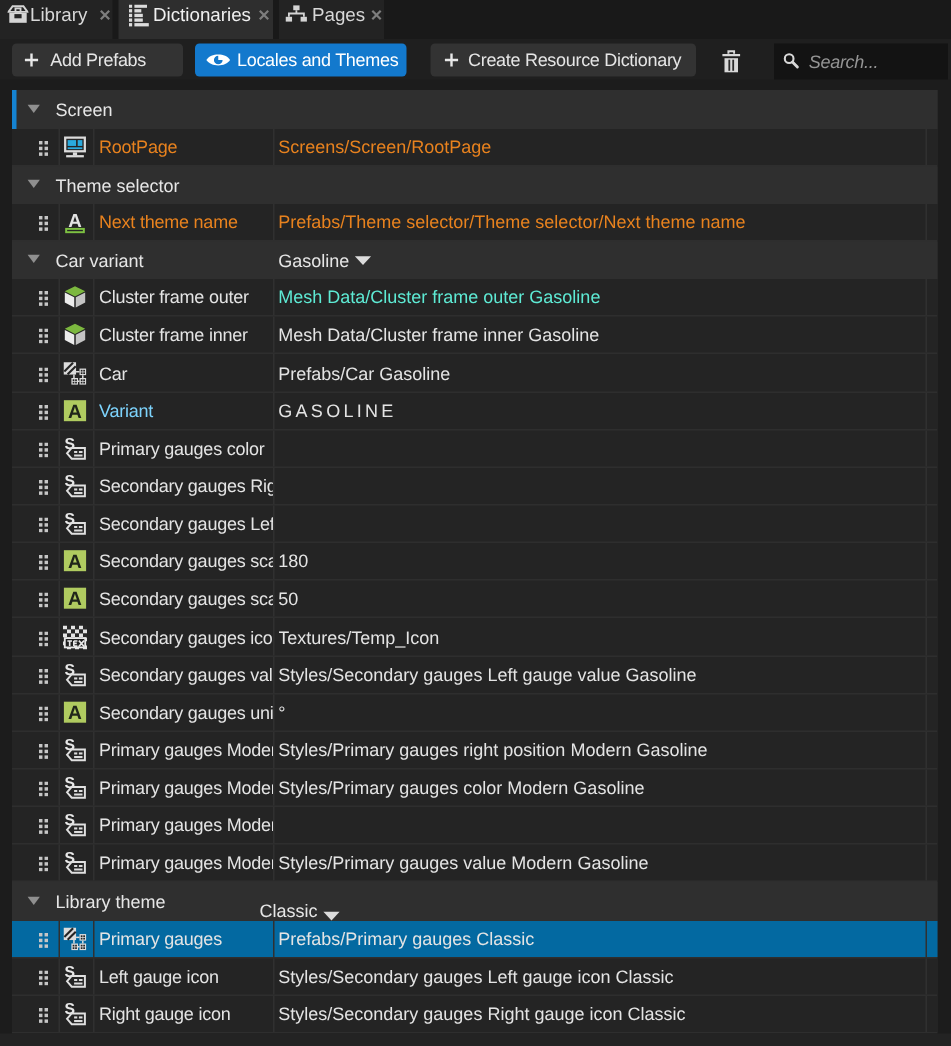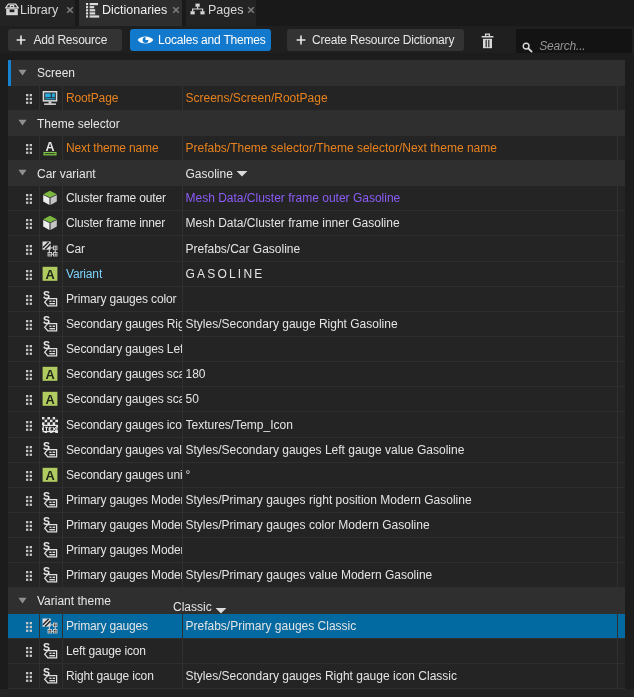--- a/index.html
+++ b/index.html
@@ -65,21 +65,21 @@
     </span>
 </div>
 
 <div style="position:absolute;left:0;top:26px;width:634px;height:27px;background:#1f1f1f"></div>
 <div class="btn" style="left:8px;width:113.5px;padding-left:8px">
   <span style="display:flex;margin-right:7.5px">
       <svg width="10" height="10" viewBox="0 0 10 10" style="">
         <path d="M5,0.6 V9.4 M0.6,5 H9.4" stroke="#e8e8e8" stroke-width="1.6"></path>
       </svg>
     </span>
-    <span>Add Resource</span>
+    <span>Add Prefabs</span>
 </div>
 <div class="btn" style="left:130px;width:141px;background:#1379cd;color:#fff;padding-left:7px">
   <span style="display:flex;margin-right:4px">
       <svg width="17" height="12" viewBox="0 0 17 12" style="">
         <path d="M0.6,6 C3.6,1.2 13.4,1.2 16.4,6 C13.4,10.8 3.6,10.8 0.6,6 Z" fill="#ffffff"></path>
         <path d="M8.5,6 L8.5,3.1 A2.9,2.9 0 1 0 11.4,6 Z" fill="#1379cd"></path>
       </svg>
     </span>
     <span>Locales and Themes</span>
 </div>
@@ -93,21 +93,21 @@
 </div>
 <div style="position:absolute;left:481px;top:33px;display:flex">
     <svg width="13" height="16" viewBox="0 0 13 16" style="">
       <path d="M4.6,2.9 V1.2 H8.4 V2.9" stroke="#d8d8d8" stroke-width="1.3" fill="none"></path>
       <rect x="0.6" y="3" width="11.8" height="1.5" fill="#d8d8d8"></rect>
       <rect x="2" y="5.8" width="9" height="9.4" fill="#d8d8d8"></rect>
       <rect x="4.6" y="6.8" width="1.2" height="7.4" fill="#2a2a2a"></rect>
       <rect x="7.2" y="6.8" width="1.2" height="7.4" fill="#2a2a2a"></rect>
     </svg>
   </div>
-<div style="position:absolute;left:515.5px;top:29px;width:116px;height:23.5px;background:#131313;display:flex;align-items:flex-end">
+<div style="position:absolute;left:515.5px;top:29px;width:116px;height:23.5px;background:#131313;display:flex;align-items:center">
   <span style="display:flex;margin-left:6.7px">
       <svg width="11" height="11" viewBox="0 0 11 11" style="">
         <circle cx="4.1" cy="4.1" r="2.9" stroke="#d8d8d8" stroke-width="1.4" fill="none"></circle>
         <path d="M6.3,6.3 L9.6,9.6" stroke="#d8d8d8" stroke-width="1.9" stroke-linecap="round"></path>
       </svg>
     </span>
   <span style="margin-left:6px;color:#949494;font-style:italic;font-size:12px;letter-spacing:-0.2px">Search...</span>
 </div>
 
 <div style="position:absolute;left:8px;top:60px;width:617px;height:629px;background:#2e2e2e"></div>
@@ -214,21 +214,21 @@
       </svg>
     </div>
     <div style="position:absolute;left:34px;top:4.0px;display:flex">
       <svg width="16" height="16" viewBox="0 0 16 16" style="">
         <polygon points="8,0.8 14.8,4.2 8,7.6 1.2,4.2" fill="#7cb83f"></polygon>
         <polygon points="1.2,5 7.5,8.1 7.5,15 1.2,11.6" fill="#ececec"></polygon>
         <polygon points="14.8,5 8.5,8.1 8.5,15 14.8,11.6" fill="#c4c4c4"></polygon>
       </svg>
     </div>
     <div style="position:absolute;left:58px;top:0;width:115.5px;height:100%;overflow:hidden;white-space:nowrap;display:flex;align-items:center;letter-spacing:-0.15px;color:#e4e4e4">Cluster frame outer</div>
-    <div style="position:absolute;left:177.5px;top:0;width:430px;height:100%;overflow:hidden;white-space:nowrap;display:flex;align-items:center;color:#8b5cf6">Mesh Data/Cluster frame outer Gasoline</div>
+    <div style="position:absolute;left:177.5px;top:0;width:430px;height:100%;overflow:hidden;white-space:nowrap;display:flex;align-items:center;color:#5eead4">Mesh Data/Cluster frame outer Gasoline</div>
   </div>
 <div style="position:absolute;left:8px;top:211px;width:617px;height:24px;background:#242424">
     <div class="vb" style="left:31px"></div>
     <div class="vb" style="left:53.5px"></div>
     <div class="vb" style="left:173.5px"></div>
     <div class="vb" style="left:608.5px"></div>
     <div style="position:absolute;left:18.3px;top:8.3px;display:flex">
       <svg width="6" height="10" viewBox="0 0 6 10" style="">
         <rect x="0" y="0" width="2.3" height="2.3" fill="#c6c6c6"></rect>
         <rect x="3.7" y="0" width="2.3" height="2.3" fill="#c6c6c6"></rect>
@@ -362,21 +362,20 @@
     <div style="position:absolute;left:34px;top:4.0px;display:flex">
       <svg width="16" height="16" viewBox="0 0 16 16" style="">
         <text x="1" y="8.3" font-family="Liberation Sans" font-size="10.5" font-weight="bold" fill="#e8e8e8">S</text>
         <polygon points="5.8,7.6 14.6,7.6 14.6,14.8 5.8,14.8 2.7,11.2" fill="#242424" stroke="#e0e0e0" stroke-width="1.3"></polygon>
         <line x1="7.4" y1="10.3" x2="9.5" y2="10.3" stroke="#dcdcdc" stroke-width="1.4"></line>
         <line x1="10.6" y1="10.3" x2="13" y2="10.3" stroke="#dcdcdc" stroke-width="1.4"></line>
         <line x1="7.4" y1="12.7" x2="13" y2="12.7" stroke="#dcdcdc" stroke-width="1.4"></line>
       </svg>
     </div>
     <div style="position:absolute;left:58px;top:0;width:115.5px;height:100%;overflow:hidden;white-space:nowrap;display:flex;align-items:center;letter-spacing:-0.15px;color:#e4e4e4">Secondary gauges Right</div>
-    <div style="position:absolute;left:177.5px;top:0;width:430px;height:100%;overflow:hidden;white-space:nowrap;display:flex;align-items:center;color:#e4e4e4">Styles/Secondary gauge Right Gasoline</div>
   </div>
 <div style="position:absolute;left:8px;top:337px;width:617px;height:24px;background:#242424">
     <div class="vb" style="left:31px"></div>
     <div class="vb" style="left:53.5px"></div>
     <div class="vb" style="left:173.5px"></div>
     <div class="vb" style="left:608.5px"></div>
     <div style="position:absolute;left:18.3px;top:8.3px;display:flex">
       <svg width="6" height="10" viewBox="0 0 6 10" style="">
         <rect x="0" y="0" width="2.3" height="2.3" fill="#c6c6c6"></rect>
         <rect x="3.7" y="0" width="2.3" height="2.3" fill="#c6c6c6"></rect>
@@ -666,21 +665,21 @@
     </div>
     <div style="position:absolute;left:58px;top:0;width:115.5px;height:100%;overflow:hidden;white-space:nowrap;display:flex;align-items:center;letter-spacing:-0.15px;color:#e4e4e4">Primary gauges Modern</div>
     <div style="position:absolute;left:177.5px;top:0;width:430px;height:100%;overflow:hidden;white-space:nowrap;display:flex;align-items:center;color:#e4e4e4">Styles/Primary gauges value Modern Gasoline</div>
   </div>
 <div style="position:absolute;left:8px;top:588px;width:617px;height:26px;background:#2f2f2f">
     <div style="position:absolute;left:9.5px;top:9px;display:flex">
       <svg width="9" height="7" viewBox="0 0 9 7" style="">
         <polygon points="0.4,0.8 8.6,0.8 4.5,6.4" fill="#8f8f8f"></polygon>
       </svg>
     </div>
-    <div style="position:absolute;left:29px;top:0;height:100%;display:flex;align-items:center;color:#e6e6e6">Variant theme</div>
+    <div style="position:absolute;left:29px;top:0;height:100%;display:flex;align-items:center;color:#e6e6e6">Library theme</div>
     <div style="position:absolute;left:165px;top:0;height:100%;display:flex;align-items:flex-end">
       <span style="color:#e6e6e6">Classic</span>
       <span style="display:flex;margin-left:3.5px">
         <svg width="12" height="7" viewBox="0 0 12 7" style="">
           <polygon points="0.6,0.9 11.4,0.9 6,6.6" fill="#dcdcdc"></polygon>
         </svg>
       </span>
     </div>
   </div>
 <div style="position:absolute;left:8px;top:614px;width:617px;height:24px;background:#0369a1">
@@ -745,20 +744,21 @@
     <div style="position:absolute;left:34px;top:4.0px;display:flex">
       <svg width="16" height="16" viewBox="0 0 16 16" style="">
         <text x="1" y="8.3" font-family="Liberation Sans" font-size="10.5" font-weight="bold" fill="#e8e8e8">S</text>
         <polygon points="5.8,7.6 14.6,7.6 14.6,14.8 5.8,14.8 2.7,11.2" fill="#242424" stroke="#e0e0e0" stroke-width="1.3"></polygon>
         <line x1="7.4" y1="10.3" x2="9.5" y2="10.3" stroke="#dcdcdc" stroke-width="1.4"></line>
         <line x1="10.6" y1="10.3" x2="13" y2="10.3" stroke="#dcdcdc" stroke-width="1.4"></line>
         <line x1="7.4" y1="12.7" x2="13" y2="12.7" stroke="#dcdcdc" stroke-width="1.4"></line>
       </svg>
     </div>
     <div style="position:absolute;left:58px;top:0;width:115.5px;height:100%;overflow:hidden;white-space:nowrap;display:flex;align-items:center;letter-spacing:-0.15px;color:#e4e4e4">Left gauge icon</div>
+    <div style="position:absolute;left:177.5px;top:0;width:430px;height:100%;overflow:hidden;white-space:nowrap;display:flex;align-items:center;color:#e4e4e4">Styles/Secondary gauges Left gauge icon Classic</div>
   </div>
 <div style="position:absolute;left:8px;top:664px;width:617px;height:24px;background:#242424">
     <div class="vb" style="left:31px"></div>
     <div class="vb" style="left:53.5px"></div>
     <div class="vb" style="left:173.5px"></div>
     <div class="vb" style="left:608.5px"></div>
     <div style="position:absolute;left:18.3px;top:8.3px;display:flex">
       <svg width="6" height="10" viewBox="0 0 6 10" style="">
         <rect x="0" y="0" width="2.3" height="2.3" fill="#c6c6c6"></rect>
         <rect x="3.7" y="0" width="2.3" height="2.3" fill="#c6c6c6"></rect>

